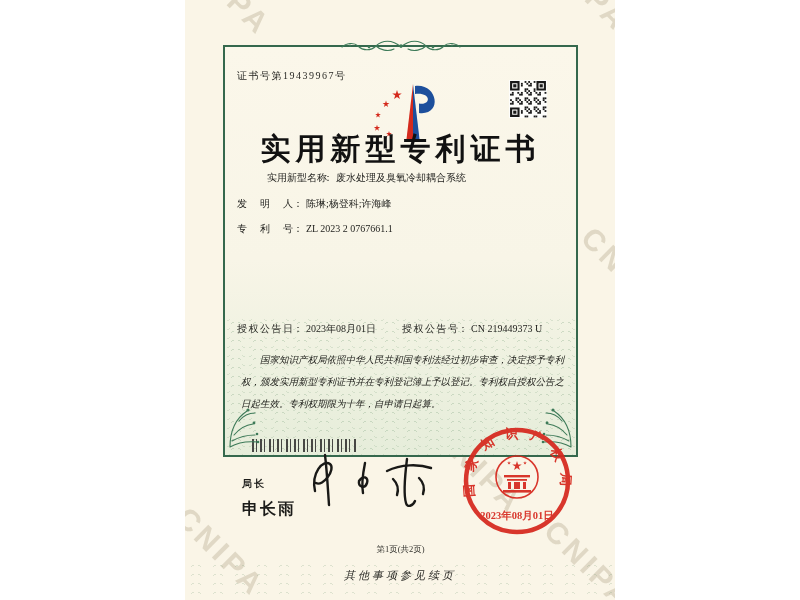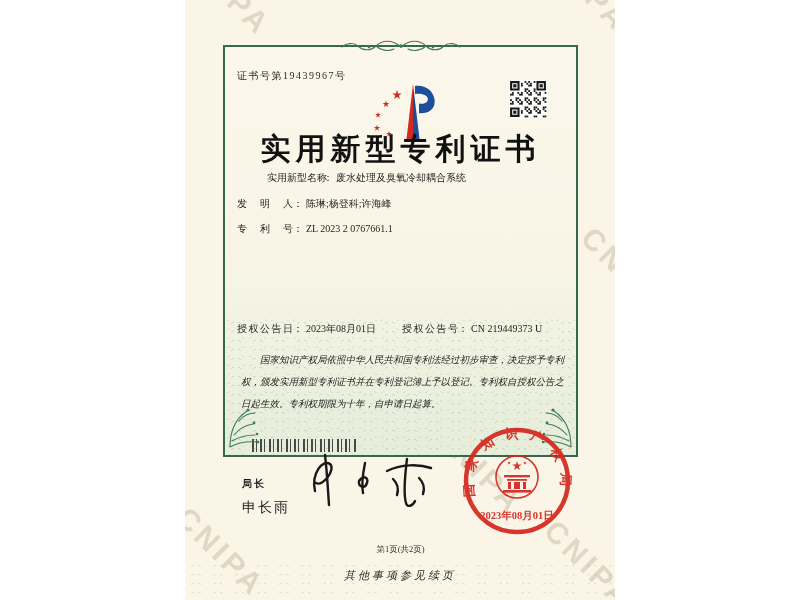--- a/index.html
+++ b/index.html
@@ -56,21 +56,21 @@
   .r1{top:124px;margin-left:30px;} .r2{top:150px;} .r3{top:175px;} .r4{top:200px;} .r5{top:226px;} .r6{top:250px;} .r7{top:275px;}
 
   .paras{position:absolute;left:16px;top:302px;width:324px;font-size:9.5px;line-height:22px;
          font-style:italic;color:#23231f;}
   .paras p{margin:0 0 4px 0;text-indent:2em;}
 
   .barcode{position:absolute;left:27px;top:392px;width:106px;height:13px;
         background:repeating-linear-gradient(90deg,#474744 0 2px,transparent 2px 4px,#474744 4px 5px,
                    transparent 5px 8px,#474744 8px 10px,transparent 10px 12px,#474744 12px 13px,transparent 13px 17px);}
   .director-label{position:absolute;left:17px;top:430px;font-size:10px;font-weight:bold;color:#1c1c1a;letter-spacing:2px;}
-  .director-name{position:absolute;left:17px;top:452px;font-size:14px;font-weight:normal;color:#1c1c1a;letter-spacing:2px;}
+  .director-name{position:absolute;left:17px;top:452px;font-size:16px;font-weight:bold;color:#1c1c1a;letter-spacing:2px;}
   .signature{position:absolute;left:78px;top:404px;}
 
   .seal{position:absolute;left:237px;top:379px;width:110px;height:110px;opacity:0.93;z-index:4;}
 
   .page-num{position:absolute;left:0;top:497px;width:100%;text-align:center;font-size:8.5px;color:#33332e;}
   .footer-note{position:absolute;left:0;top:568px;width:100%;text-align:center;font-size:11px;
          font-style:italic;letter-spacing:3px;color:#2b2b27;z-index:3;}
 </style>
 </head>
 <body>

